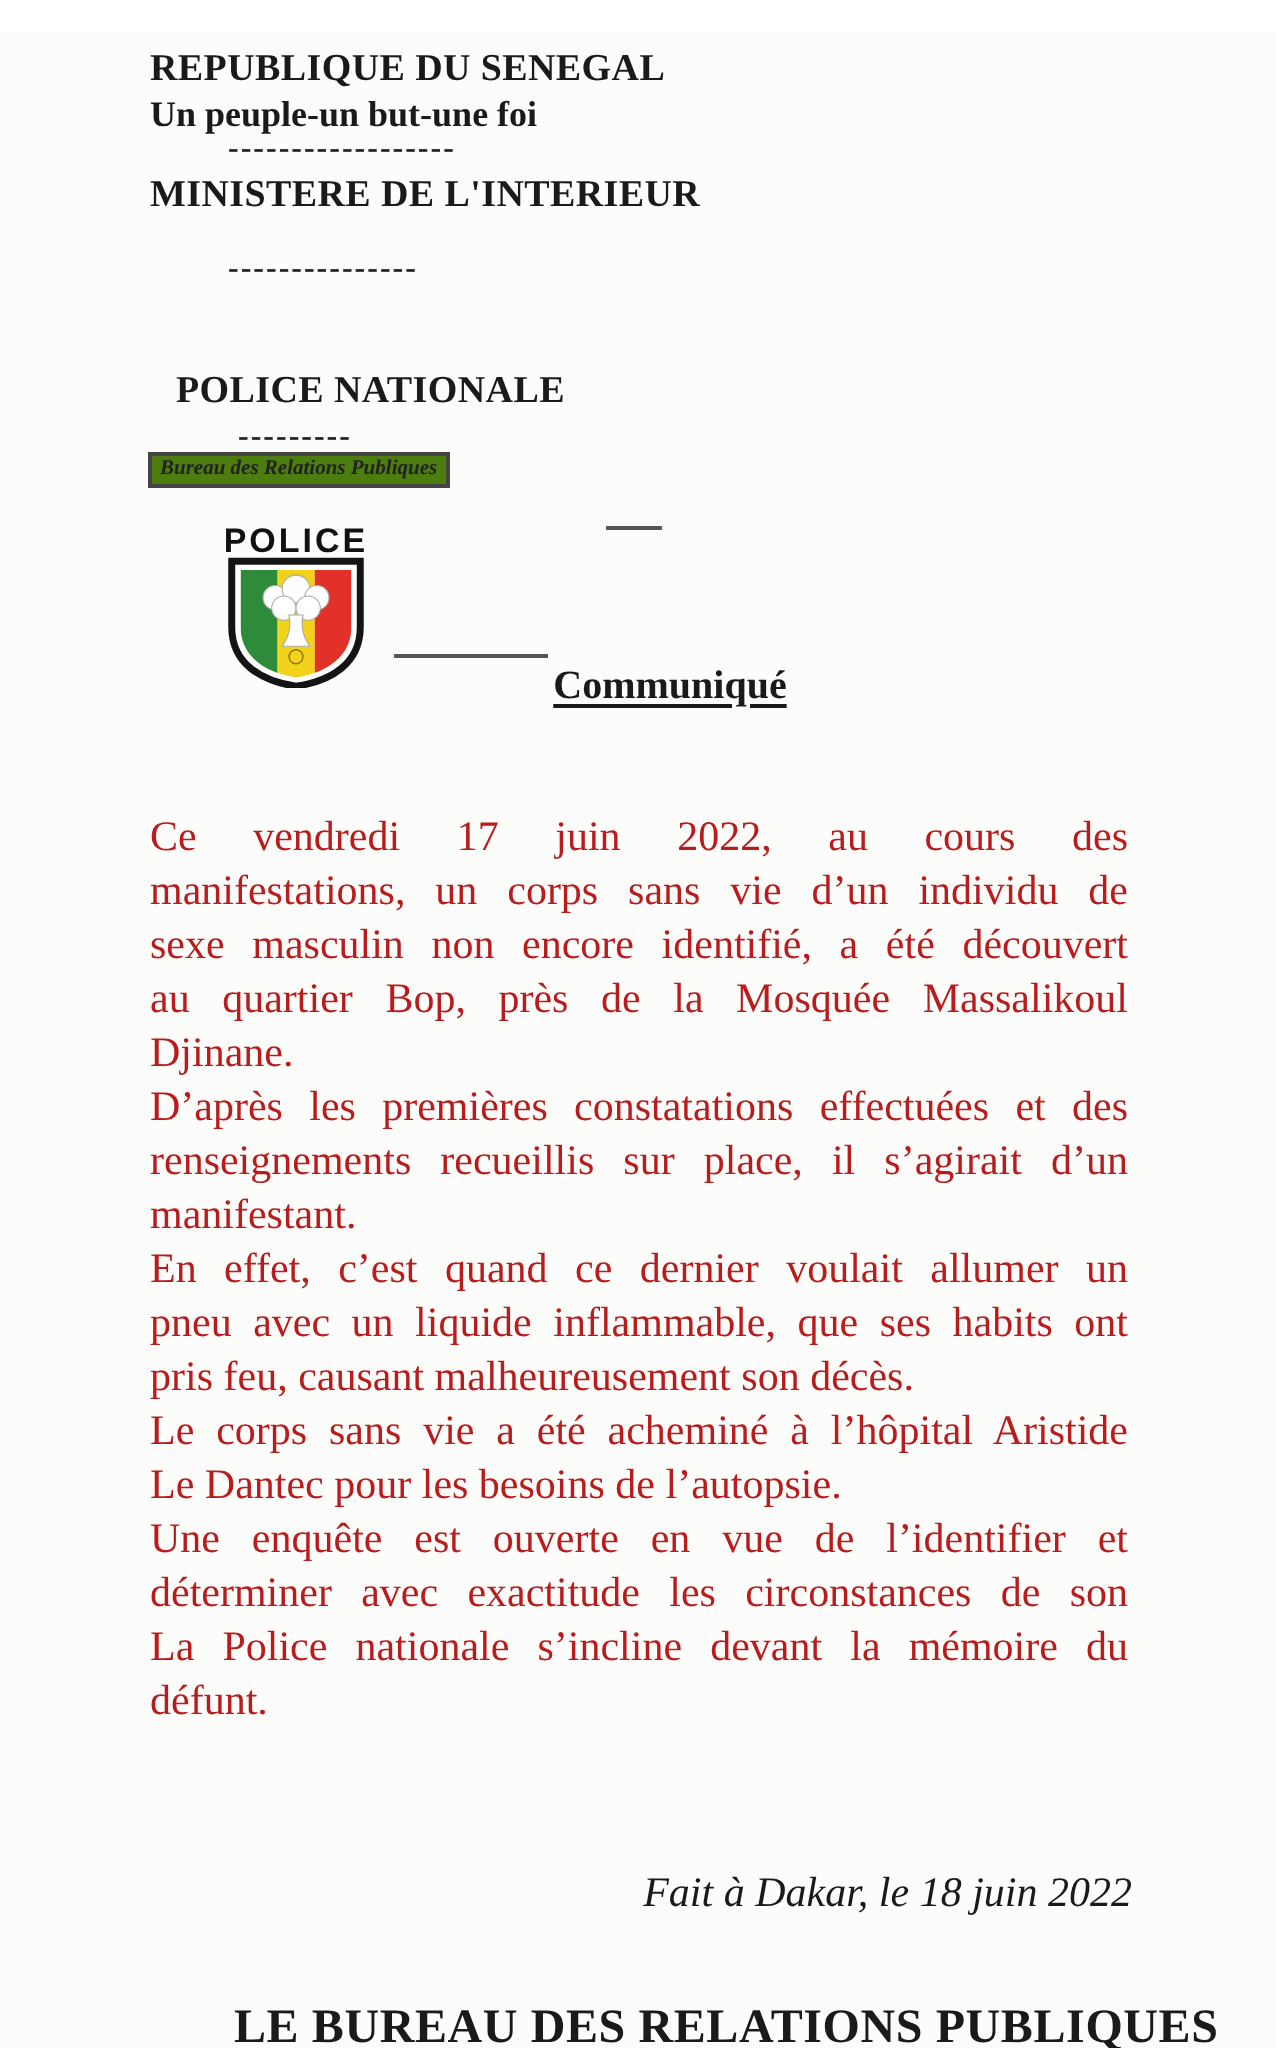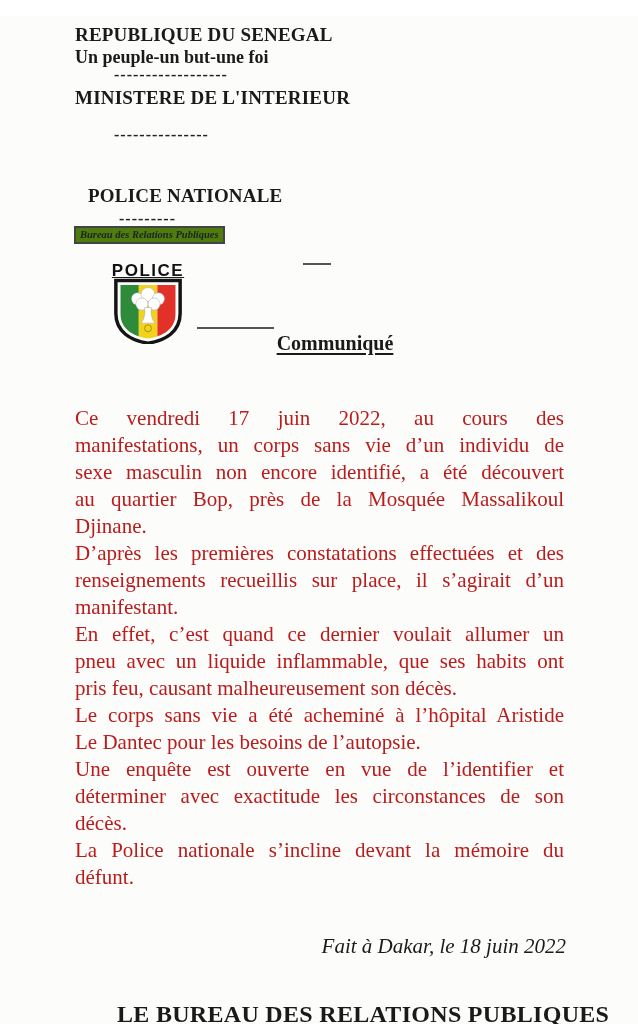--- a/index.html
+++ b/index.html
@@ -21,21 +21,21 @@
   .bureau-box {
     border: 2px solid #444;
     background: #4d7c0f;
     padding: 1px 4px 2px 4px;
     font-weight: bold;
     font-style: italic;
     font-size: 10.5px;
     color: #222;
     white-space: nowrap;
   }
-  .logo-wrap { width: 96px; text-align: center; text-decoration: underline; }
+  .logo-wrap { width: 96px; text-align: center; }
   .logo-police {
     font-family: "Liberation Sans", sans-serif;
     font-weight: bold;
     font-size: 17px;
     letter-spacing: 1.5px;
     color: #111;
     text-shadow: 0 0 2px #fff;
     line-height: 15px;
   }
   .rule { background: #555; height: 2px; }
@@ -129,21 +129,20 @@
         <div class="line">pneu avec un liquide inflammable, que ses habits ont</div>
         <div class="line last">pris feu, causant malheureusement son décès.</div>
       </div>
       <div>
         <div class="line">Le corps sans vie a été acheminé à l’hôpital Aristide</div>
         <div class="line last">Le Dantec pour les besoins de l’autopsie.</div>
       </div>
       <div>
         <div class="line">Une enquête est ouverte en vue de l’identifier et</div>
         <div class="line">déterminer avec exactitude les circonstances de son</div>
-        <div class="line last">décès.</div>
       </div>
       <div>
         <div class="line">La Police nationale s’incline devant la mémoire du</div>
         <div class="line last">défunt.</div>
       </div>
     </div>
 
   <div class="abs dateline" style="right:72px; top:918px;">Fait à Dakar, le 18 juin 2022</div>
   <div class="abs signature" style="left:117px; top:985px;">LE BUREAU DES RELATIONS PUBLIQUES</div>
 

